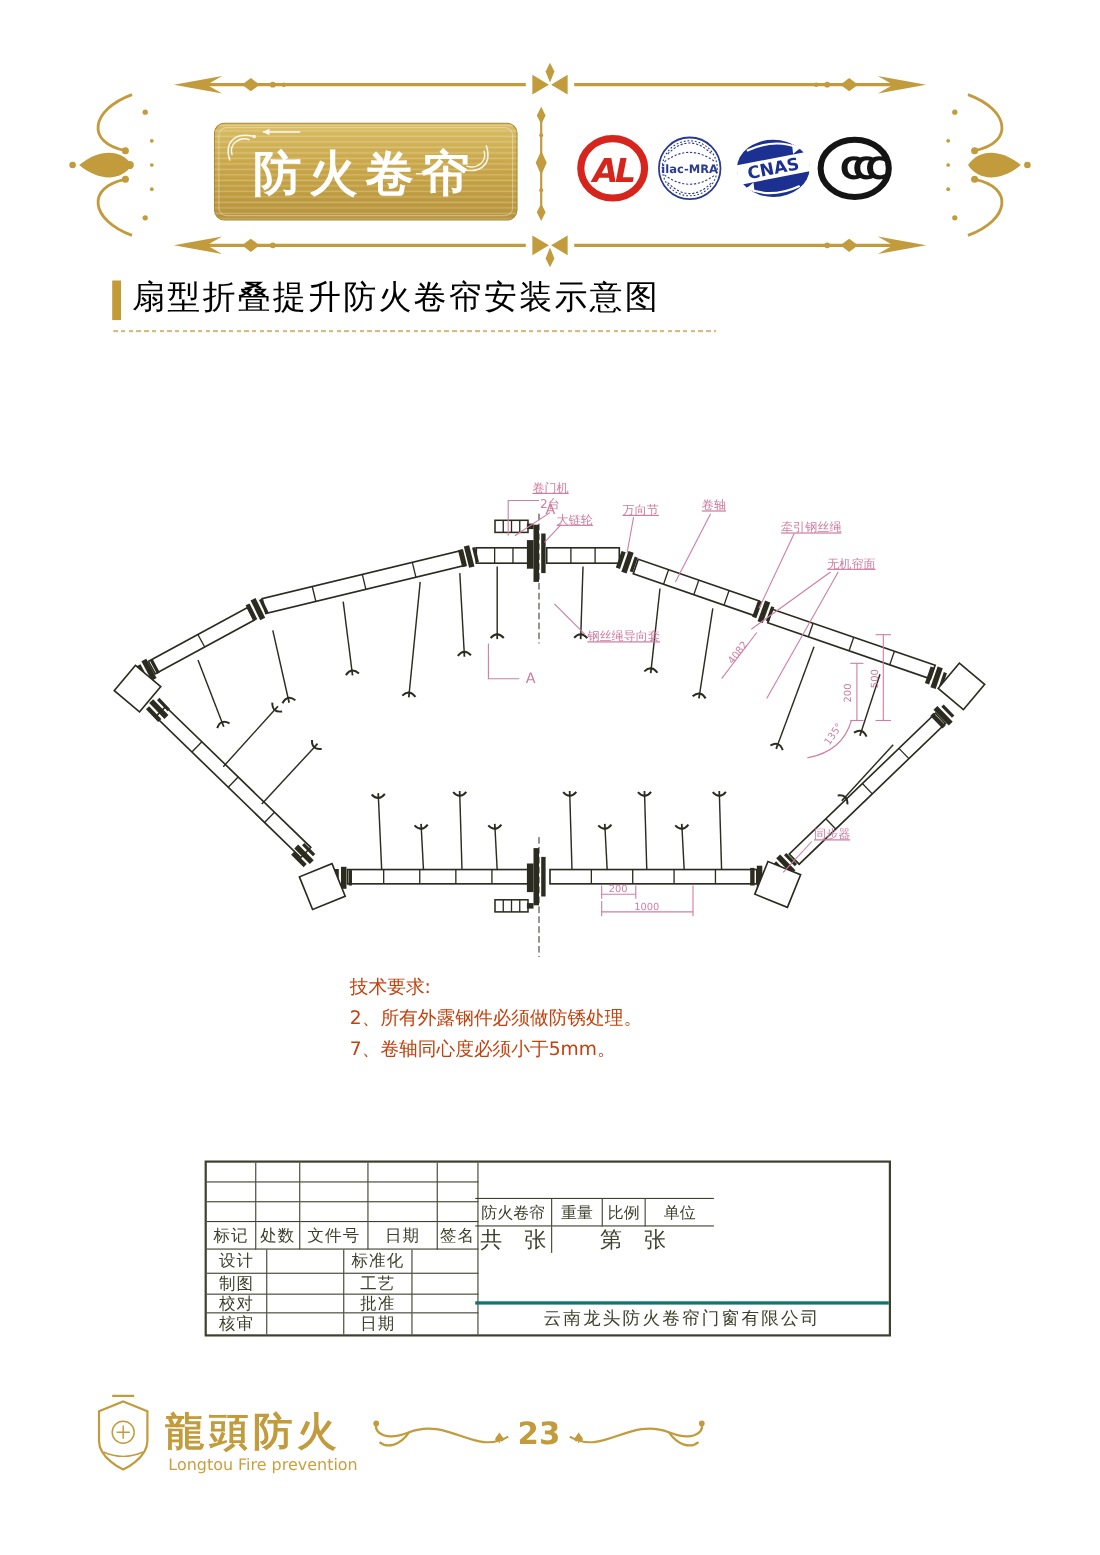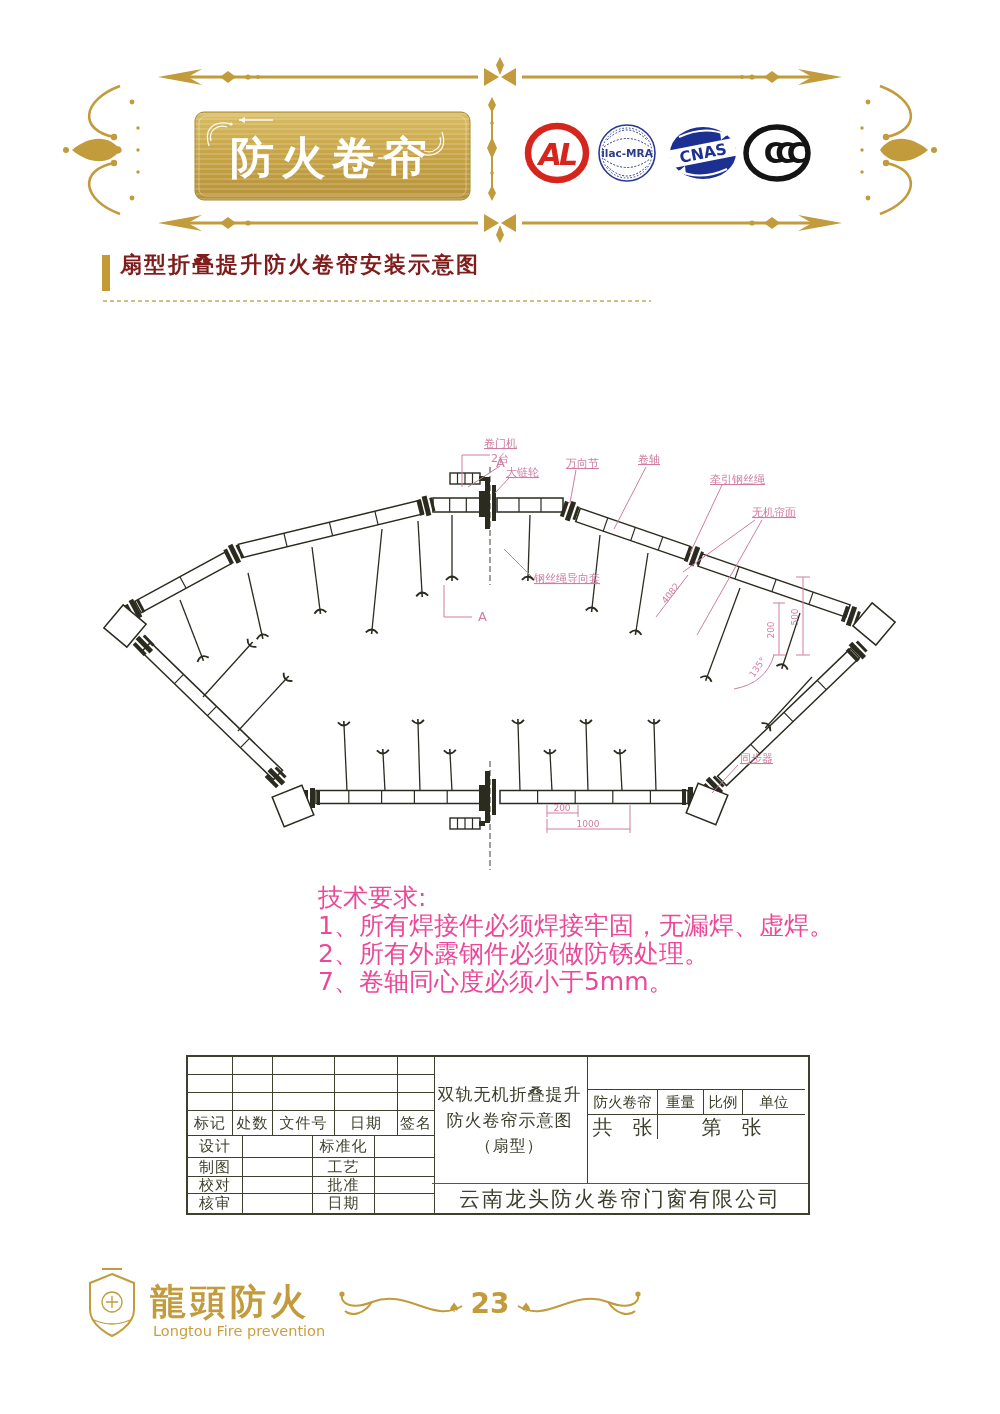--- a/index.html
+++ b/index.html
@@ -4,47 +4,47 @@
 <style>
   html,body{margin:0;padding:0}
   body{
     width:1000px;height:1414px;position:relative;background:#ffffff;
     font-family:"DejaVu Sans","Liberation Sans",sans-serif;overflow:hidden;
   }
   .abs{position:absolute}
   
   .sec-title{left:100px;top:250px;width:620px}
   .sec-title .bar{position:absolute;left:2px;top:5px;width:8px;height:36px;background:#c39a35}
-  .sec-title .txt{position:absolute;left:20px;top:0;font-size:22px;font-weight:bold;color:#7f1d1d;letter-spacing:2px;white-space:nowrap}
+  .sec-title .txt{position:absolute;left:20px;top:0;font-size:30px;font-weight:normal;color:#000000;letter-spacing:2px;white-space:nowrap}
   .sec-title .dash{position:absolute;left:3px;top:50px;width:548px;height:2px;
     background:repeating-linear-gradient(90deg,#d3bd80 0 4px,transparent 4px 7px)}
   
-  .tech{left:318px;top:884px;width:430px;color:#ec4899;font-size:25px;line-height:28px}
+  .tech{left:318px;top:884px;width:430px;color:#c2410c;font-size:17px;line-height:28px}
   .tech .t-line{white-space:nowrap}
   
   .tb{left:186px;top:1055px;width:624px;height:160px;border:2px solid #3c402d;box-sizing:border-box;
       display:flex;color:#3b3f2b;font-size:15px;background:#fff}
   .tb *{box-sizing:border-box}
   .c{border-right:1px solid #3c402d;border-bottom:1px solid #3c402d;display:flex;align-items:center;justify-content:center;overflow:hidden}
   .nbr{border-right:none!important}.nbb{border-bottom:none!important}
   .tb-left{width:244px;display:flex;flex-direction:column}
   .tl-top{display:grid;grid-template-columns:45px 40px 62px 63px 37px;grid-template-rows:18px 18px 18px 25px}
   .tl-bot{display:grid;grid-template-columns:55px 70px 62px 60px;grid-template-rows:22px 19px 17px 19px}
   .tb-rw{flex:1;display:flex;flex-direction:column}
   .tb-toprow{height:126px;display:flex}
   .tb-title{width:156px;border-right:1px solid #3c402d;display:flex;flex-direction:column;align-items:center;justify-content:center;
             font-size:17px;line-height:26px;letter-spacing:1px}
   .tb-title .sm{font-size:16px}
   .tb-right{width:217px;display:flex;flex-direction:column}
   .strip{height:33px;border-bottom:1px solid #3c402d}
   .rhead{display:grid;grid-template-columns:70px 46px 39px 62px;grid-template-rows:25px;font-size:14.5px}
   .rmid{display:grid;grid-template-columns:17px 18px 17px 18px 46px 39px 62px;grid-template-rows:44px}
   .rbot{display:grid;grid-template-columns:70px 147px;grid-template-rows:24px;font-size:20px}
-  .tb-company{height:30px;border-top:1px solid #0f766e;display:flex;align-items:center;justify-content:center;
-              font-size:21px;letter-spacing:2px}
+  .tb-company{height:30px;border-top:3px solid #0f766e;display:flex;align-items:center;justify-content:center;
+              font-size:16px;letter-spacing:2px}
   .lab{letter-spacing:1px}
 </style>
 </head>
 <body>
 
 <svg class="abs" style="left:60px;top:55px" width="880" height="190" viewBox="0 0 880 190">
   <defs>
     <linearGradient id="goldGrad" x1="0" y1="0" x2="0" y2="1">
       <stop offset="0" stop-color="#d9bc63"></stop>
         <stop offset="0.5" stop-color="#c6a344"></stop>
@@ -518,21 +518,20 @@
     <text x="573" y="170" text-anchor="middle" font-size="9" fill="#cf7da1" transform="rotate(-52 573 170)">4082</text>
     <text x="698" y="192" text-anchor="middle" font-size="9" fill="#cf7da1" transform="rotate(-90 698 192)">500</text>
     <text x="674" y="205" text-anchor="middle" font-size="9" fill="#cf7da1" transform="rotate(-90 674 205)">200</text>
     <text x="660" y="244" text-anchor="middle" font-size="9" fill="#cf7da1" transform="rotate(-55 660 244)">135°</text>
     <text x="462" y="386" text-anchor="middle" font-size="9" fill="#cf7da1">200</text>
     <text x="488" y="402" text-anchor="middle" font-size="9" fill="#cf7da1">1000</text>
   </svg>
 
 <div class="abs tech">
   <div class="t-line">技术要求:</div>
-  <div class="t-line">1、所有焊接件必须焊接牢固，无漏焊、虚焊。</div>
   <div class="t-line">2、所有外露钢件必须做防锈处理。</div>
   <div class="t-line">7、卷轴同心度必须小于5mm。</div>
 </div>
 
 <div class="abs tb">
   <div class="tb-left">
     <div class="tl-top">
       <i class="c"></i>
         <i class="c"></i>
         <i class="c"></i>
@@ -568,25 +567,20 @@
       <div class="c lab">批准</div>
         <i class="c"></i>
       <div class="c lab nbb">核审</div>
         <i class="c nbb"></i>
       <div class="c lab nbb">日期</div>
         <i class="c nbb"></i>
     </div>
   </div>
   <div class="tb-rw">
     <div class="tb-toprow">
-      <div class="tb-title">
-        <div>双轨无机折叠提升</div>
-        <div>防火卷帘示意图</div>
-        <div class="sm">（扇型）</div>
-      </div>
       <div class="tb-right">
         <div class="strip"></div>
         <div class="rhead">
           <div class="c">防火卷帘</div>
           <div class="c">重量</div>
           <div class="c">比例</div>
           <div class="c nbr">单位</div>
         </div>
         <div class="rbot">
           <div class="c nbb">共　张</div>

